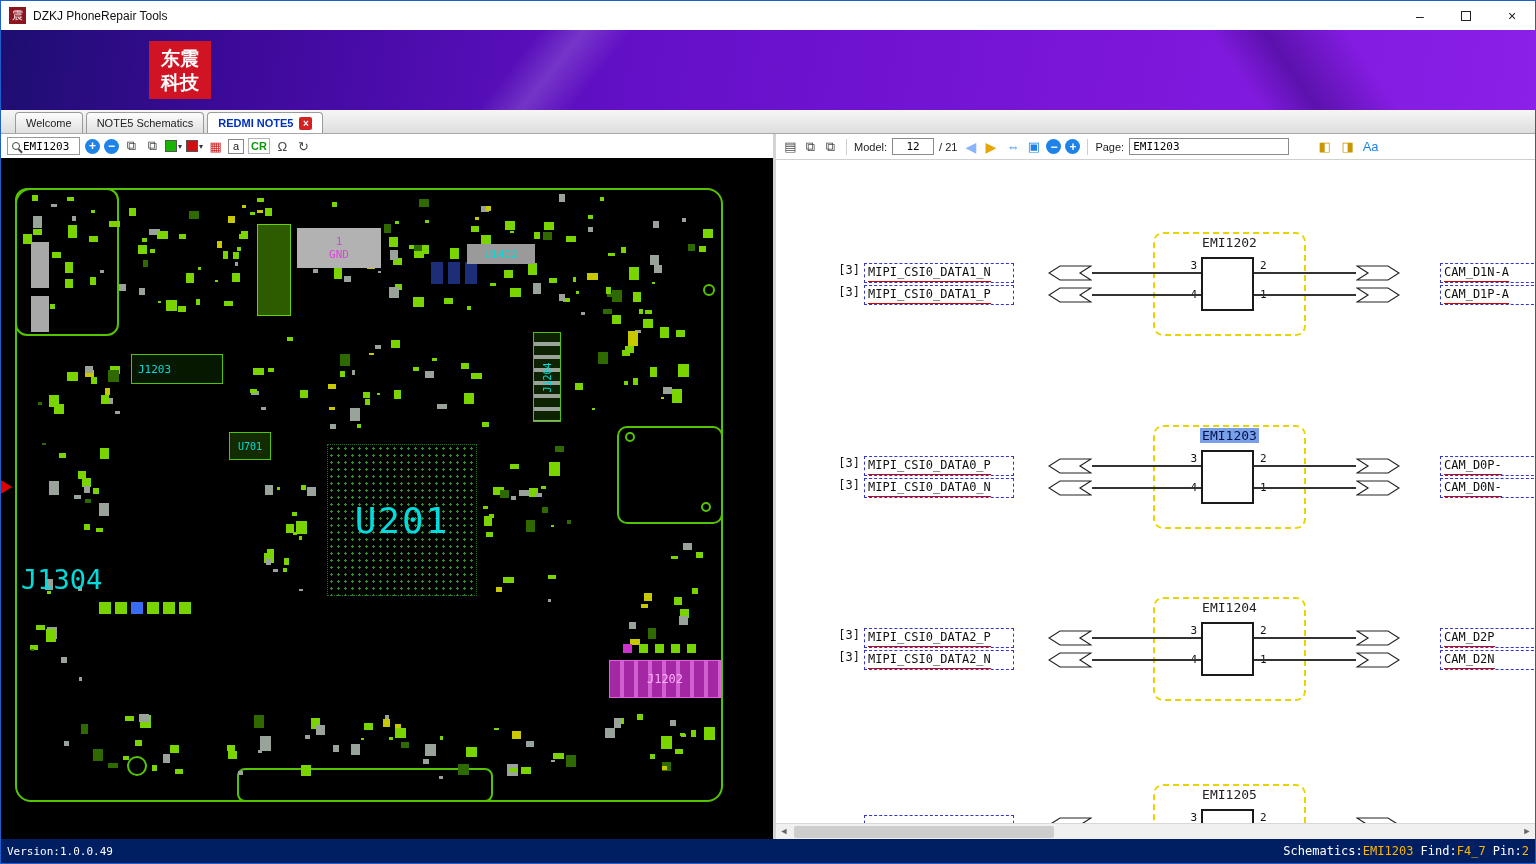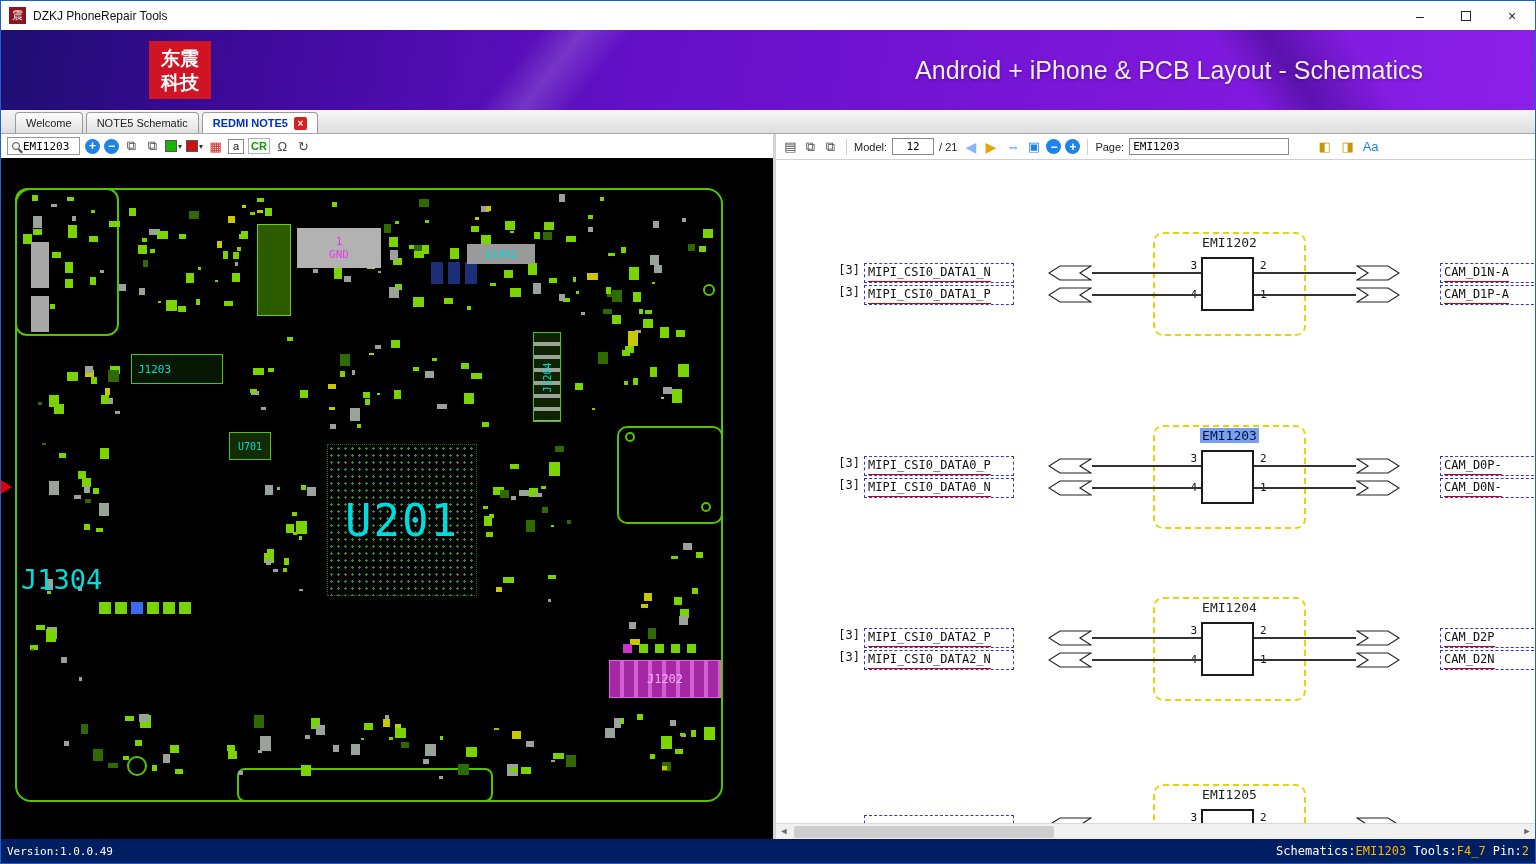--- a/index.html
+++ b/index.html
@@ -113,29 +113,28 @@
           <span>×</span>
         </div>
     </div>
   </div>
 
   <div class="banner">
     <div class="logo">
       <span>东震</span>
       <span>科技</span>
     </div>
-    <div class="tagline">Android + iPhone &amp; PCB Layout - Schematics</div>
   </div>
 
   <div class="tabbar">
     <div class="tab">
         <span>Welcome</span>
       </div>
     <div class="tab">
-        <span>NOTE5 Schematic</span>
+        <span>NOTE5 Schematics</span>
       </div>
     <div class="tab active">
       <span>REDMI NOTE5</span>
       <span class="tab-close">×</span>
     </div>
   </div>
 
   <div class="main">
 
     <div class="pcb-panel">
@@ -547,21 +546,21 @@
 
         <div style="position:absolute;left:532px;top:174px;width:28px;height:90px;border:1px solid #55c400;background:repeating-linear-gradient(#0d2200 0 9px,#9aa39a 9px 13px);z-index:2;display:flex;align-items:center;justify-content:center">
           <span class="cyref" style="font-size:10px;transform:rotate(-90deg);white-space:nowrap">J1204</span>
         </div>
 
         <div style="position:absolute;left:228px;top:274px;width:42px;height:28px;border:1px solid #55c400;background:#132b00;display:flex;align-items:center;justify-content:center;z-index:2">
           <span class="cyref" style="font-size:10px">U701</span>
         </div>
 
         <div class="bga" style="left:326px;top:286px;width:150px;height:152px">
-          <span class="cyref" style="font-size:44px;letter-spacing:2px">U201</span>
+          <span class="cyref" style="font-size:36px;letter-spacing:2px">U201</span>
         </div>
 
 
         <div class="cyref" style="position:absolute;left:20px;top:406px;font-size:27px">J1304</div>
         <div style="position:absolute;left:98px;top:444px;display:flex;gap:4px;z-index:2">
           <span style="width:12px;height:12px;background:#76d400;display:inline-block"></span>
           <span style="width:12px;height:12px;background:#76d400;display:inline-block"></span>
           <span style="width:12px;height:12px;background:#3a6cf0;display:inline-block"></span>
           <span style="width:12px;height:12px;background:#76d400;display:inline-block"></span>
           <span style="width:12px;height:12px;background:#76d400;display:inline-block"></span>
@@ -743,16 +742,16 @@
         <div class="hs-btn" style="left:0">◄</div>
         <div class="hs-thumb"></div>
         <div class="hs-btn" style="right:0">►</div>
       </div>
     </div>
   </div>
 
   <div class="statusbar">
     <span style="font-size:11px">Version:1.0.0.49</span>
     <span class="status-right">
-      <span>Schematics:</span><span class="sv">EMI1203</span><span> Tools:</span><span class="sv">F4_7</span><span> Pin:</span><span class="sv">2</span>
+      <span>Schematics:</span><span class="sv">EMI1203</span><span> Find:</span><span class="sv">F4_7</span><span> Pin:</span><span class="sv">2</span>
     </span>
   </div>
 </div>
 
 </body></html>

